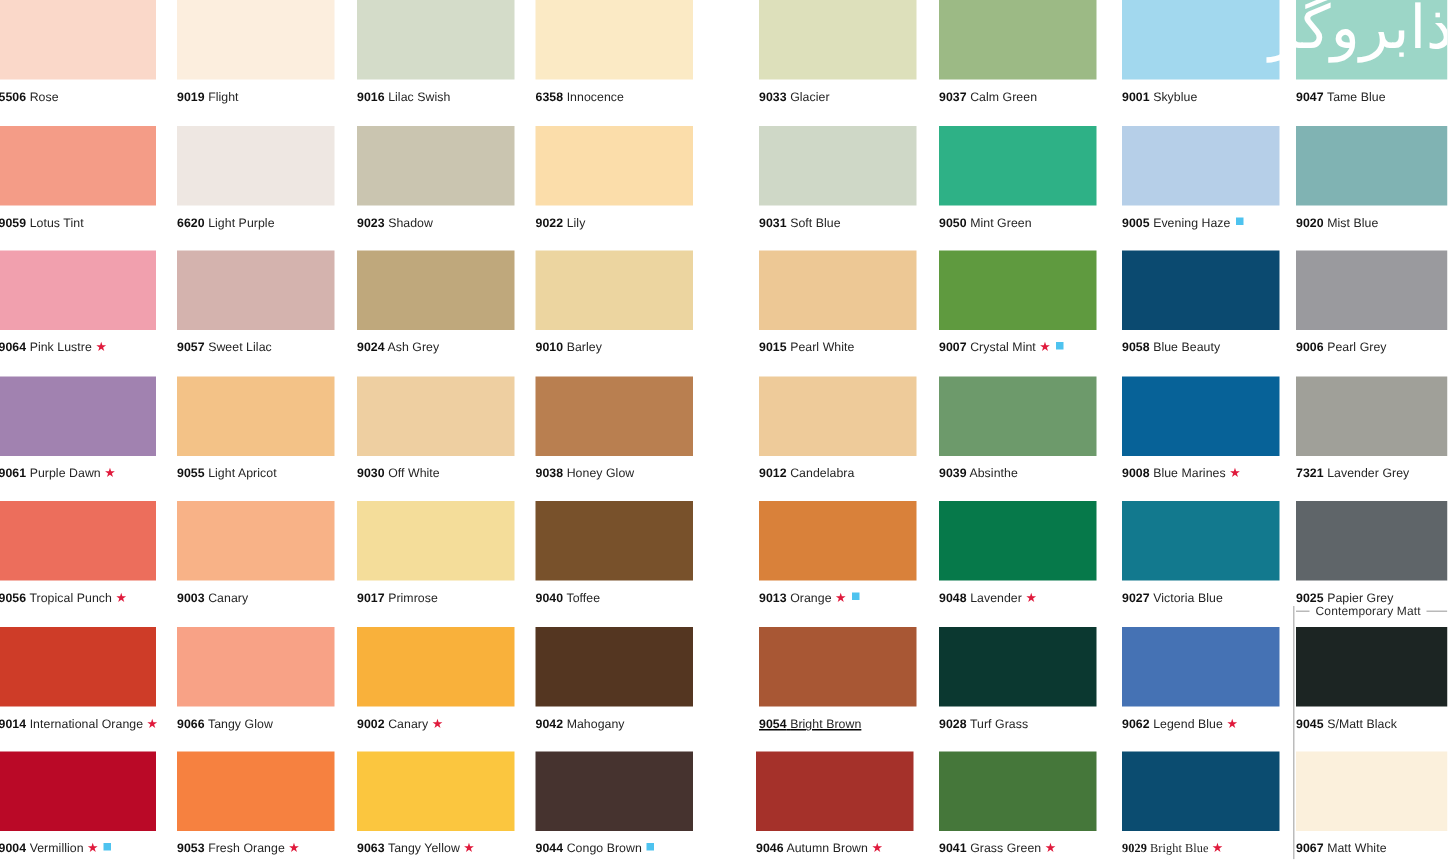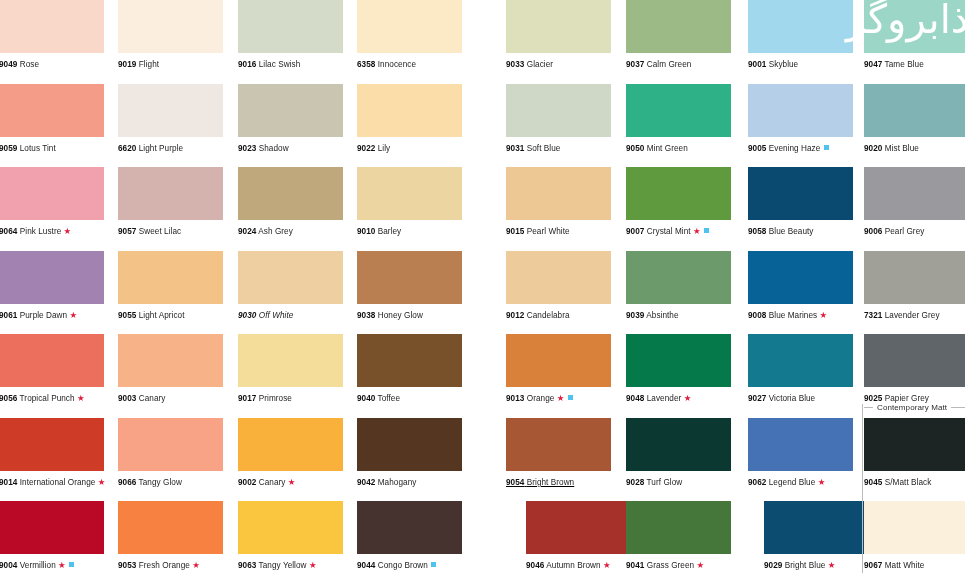--- a/index.html
+++ b/index.html
@@ -102,21 +102,21 @@
   }
 </style>
 </head>
 <body>
 
 <div id="page">
 
   <div id="grid-container">
       <div class="cell" style="left: -1px; top: 0px;">
         <div class="chip" style="background: rgb(250, 216, 201);"></div>
-        <div class="caption"><span class="code">9049</span> <span class="nm">Rose</span></div>
+        <div class="caption"><span class="code">5506</span> <span class="nm">Rose</span></div>
       </div>
       <div class="cell" style="left: 118px; top: 0px;">
         <div class="chip" style="background: rgb(252, 238, 222);"></div>
         <div class="caption"><span class="code">9019</span> <span class="nm">Flight</span></div>
       </div>
       <div class="cell" style="left: 238px; top: 0px;">
         <div class="chip" style="background: rgb(212, 220, 201);"></div>
         <div class="caption"><span class="code">9016</span> <span class="nm">Lilac Swish</span></div>
       </div>
       <div class="cell" style="left: 357px; top: 0px;">
@@ -204,21 +204,21 @@
         <div class="caption"><span class="code">9006</span> <span class="nm">Pearl Grey</span></div>
       </div>
       <div class="cell" style="left: -1px; top: 251px;">
         <div class="chip" style="background: rgb(161, 130, 176);"></div>
         <div class="caption"><span class="code">9061</span> <span class="nm">Purple Dawn</span> <span class="mk-star" style="color: rgb(224, 26, 60);">★</span></div>
       </div>
       <div class="cell" style="left: 118px; top: 251px;">
         <div class="chip" style="background: rgb(243, 194, 135);"></div>
         <div class="caption"><span class="code">9055</span> <span class="nm">Light Apricot</span></div>
       </div>
-      <div class="cell" style="left: 238px; top: 251px; font-style: italic;">
+      <div class="cell" style="left: 238px; top: 251px;">
         <div class="chip" style="background: rgb(238, 207, 161);"></div>
         <div class="caption"><span class="code">9030</span> <span class="nm">Off White</span></div>
       </div>
       <div class="cell" style="left: 357px; top: 251px;">
         <div class="chip" style="background: rgb(185, 127, 80);"></div>
         <div class="caption"><span class="code">9038</span> <span class="nm">Honey Glow</span></div>
       </div>
       <div class="cell" style="left: 506px; top: 251px;">
         <div class="chip" style="background: rgb(238, 203, 154);"></div>
         <div class="caption"><span class="code">9012</span> <span class="nm">Candelabra</span></div>
@@ -282,21 +282,21 @@
       <div class="cell" style="left: 357px; top: 418px;">
         <div class="chip" style="background: rgb(84, 54, 33);"></div>
         <div class="caption"><span class="code">9042</span> <span class="nm">Mahogany</span></div>
       </div>
       <div class="cell" style="left: 506px; top: 418px; text-decoration: underline;">
         <div class="chip" style="background: rgb(168, 87, 52);"></div>
         <div class="caption"><span class="code">9054</span> <span class="nm">Bright Brown</span></div>
       </div>
       <div class="cell" style="left: 626px; top: 418px;">
         <div class="chip" style="background: rgb(11, 56, 48);"></div>
-        <div class="caption"><span class="code">9028</span> <span class="nm">Turf Glow</span></div>
+        <div class="caption"><span class="code">9028</span> <span class="nm">Turf Grass</span></div>
       </div>
       <div class="cell" style="left: 748px; top: 418px;">
         <div class="chip" style="background: rgb(69, 114, 180);"></div>
         <div class="caption"><span class="code">9062</span> <span class="nm">Legend Blue</span> <span class="mk-star" style="color: rgb(224, 26, 60);">★</span></div>
       </div>
       <div class="cell" style="left: 864px; top: 418px;">
         <div class="chip" style="background: rgb(28, 37, 35);"></div>
         <div class="caption"><span class="code">9045</span> <span class="nm">S/Matt Black</span></div>
       </div>
       <div class="cell" style="left: -1px; top: 501px;">
@@ -308,29 +308,29 @@
         <div class="caption"><span class="code">9053</span> <span class="nm">Fresh Orange</span> <span class="mk-star" style="color: rgb(224, 26, 60);">★</span></div>
       </div>
       <div class="cell" style="left: 238px; top: 501px;">
         <div class="chip" style="background: rgb(251, 198, 63);"></div>
         <div class="caption"><span class="code">9063</span> <span class="nm">Tangy Yellow</span> <span class="mk-star" style="color: rgb(224, 26, 60);">★</span></div>
       </div>
       <div class="cell" style="left: 357px; top: 501px;">
         <div class="chip" style="background: rgb(70, 51, 47);"></div>
         <div class="caption"><span class="code">9044</span> <span class="nm">Congo Brown</span> <span class="mk-square" style="background: rgb(78, 195, 239);"></span></div>
       </div>
-      <div class="cell" style="left: 526px; top: 501px;">
+      <div class="cell" style="left: 504px; top: 501px;">
         <div class="chip" style="background: rgb(165, 49, 42);"></div>
         <div class="caption"><span class="code">9046</span> <span class="nm">Autumn Brown</span> <span class="mk-star" style="color: rgb(224, 26, 60);">★</span></div>
       </div>
       <div class="cell" style="left: 626px; top: 501px;">
         <div class="chip" style="background: rgb(69, 119, 58);"></div>
         <div class="caption"><span class="code">9041</span> <span class="nm">Grass Green</span> <span class="mk-star" style="color: rgb(224, 26, 60);">★</span></div>
       </div>
-      <div class="cell" style="left: 764px; top: 501px;">
+      <div class="cell" style="left: 748px; top: 501px; font-family: Liberation Serif, serif;">
         <div class="chip" style="background: rgb(11, 76, 112);"></div>
         <div class="caption"><span class="code">9029</span> <span class="nm">Bright Blue</span> <span class="mk-star" style="color: rgb(224, 26, 60);">★</span></div>
       </div>
       <div class="cell" style="left: 864px; top: 501px;">
         <div class="chip" style="background: rgb(251, 240, 220);"></div>
         <div class="caption"><span class="code">9067</span> <span class="nm">Matt White</span></div>
       </div>
     </div>
 
   <div id="divider-vertical"></div>

